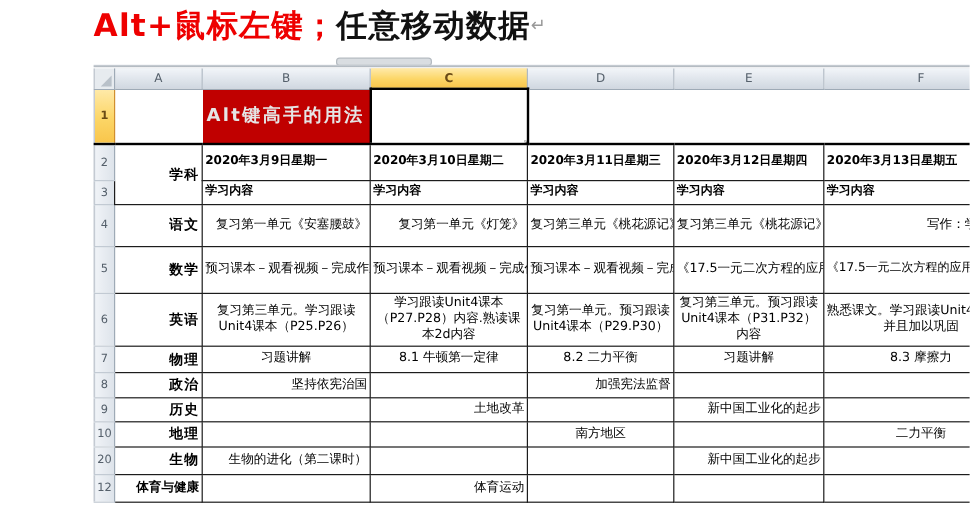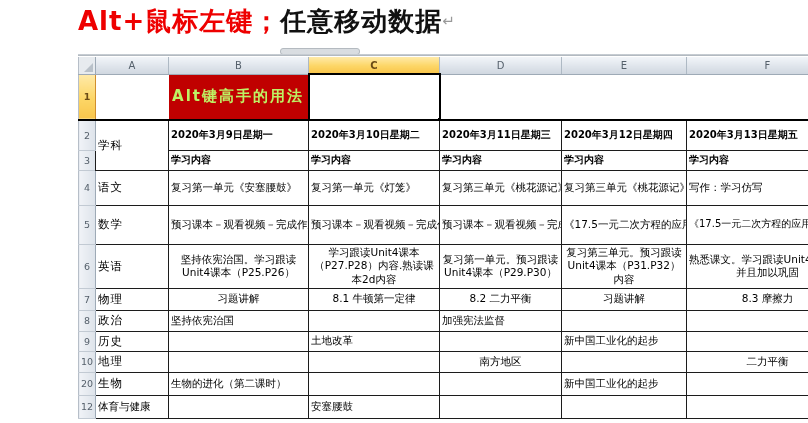--- a/index.html
+++ b/index.html
@@ -44,31 +44,31 @@
   td.rn {
     text-align:center; font-size:9.5px; color:#55606b;
     background:linear-gradient(to right,#f0f3f7,#dde3ea);
     border-right:1px solid #9eaab6; border-bottom:1px solid #c2cad3;
   }
   td.rn.sel { background:linear-gradient(#ffeaa9,#fcd667 55%,#f9c64c); color:#6a4b16; font-weight:bold;
     border-right:1px solid #d18f2e; }
   
   tr.r1 td { border-bottom:2px solid #000; }
   td.banner {
-    background:#C00000; color:#bef264; font-weight:bold; font-size:15px;
+    background:#C00000; color:#e5e5e5; font-weight:bold; font-size:15px;
     text-align:center; letter-spacing:2px;
   }
   td.c1sel { border:2px solid #000; position:relative; overflow:visible; }
   .fill-handle { position:absolute; right:-3px; bottom:-3px; width:5px; height:5px;
     background:#000; border:1px solid #fff; }
   
   td.tc { border:1px solid #1c1c1c; font-size:10.5px; color:#000; line-height:1.25; }
   td.hd { font-weight:bold; text-align:left; font-size:10px; }
-  td.subj { font-weight:normal; text-align:left; font-size:11.5px; letter-spacing:1px; }
-  td.lft { text-align:left; }
+  td.subj { font-weight:bold; text-align:right; font-size:11.5px; letter-spacing:1px; }
+  td.lft { text-align:right; }
   td.ctr { text-align:center; }
   td.clip { white-space:nowrap; }
   
   tr.h46 td{height:46px} tr.h30 td{height:30px} tr.h20 td{height:20px}
   tr.h35 td{height:35px} tr.h39 td{height:39px} tr.h44 td{height:44px}
   tr.h22 td{height:22px} tr.h21 td{height:21px} tr.h23 td{height:23px}
   
   .watermark {
     position:absolute; left:556px; top:383px; font-size:27px; font-weight:bold;
     color:#fff; letter-spacing:1px; white-space:nowrap;
@@ -160,21 +160,21 @@
       <td class="tc lft clip">预习课本－观看视频－完成作业</td>
       <td class="tc lft clip">预习课本－观看视频－完成作业</td>
       <td class="tc lft clip">预习课本－观看视频－完成作业</td>
       <td class="tc lft clip">《17.5一元二次方程的应用》</td>
       <td class="tc lft clip" style="font-size:10px">《17.5一元二次方程的应用》检测2。</td>
     </tr>
 
     <tr class="h44">
       <td class="rn">6</td>
       <td class="tc subj">英语</td>
-      <td class="tc ctr">坚持依宪治国。学习跟读Unit4课本（P25.P26）</td>
+      <td class="tc ctr">复习第三单元。学习跟读Unit4课本（P25.P26）</td>
       <td class="tc ctr">学习跟读Unit4课本（P27.P28）内容.熟读课本2d内容</td>
       <td class="tc ctr">复习第一单元。预习跟读Unit4课本（P29.P30）</td>
       <td class="tc ctr">复习第三单元。预习跟读Unit4课本（P31.P32）内容</td>
       <td class="tc ctr">熟悉课文。学习跟读Unit4内容2d并且加以巩固</td>
     </tr>
 
     <tr class="h22">
       <td class="rn">7</td>
       <td class="tc subj">物理</td>
       <td class="tc ctr">习题讲解</td>
@@ -221,21 +221,21 @@
       <td class="tc lft clip"></td>
       <td class="tc lft clip"></td>
       <td class="tc lft clip">新中国工业化的起步</td>
       <td class="tc lft clip"></td>
     </tr>
 
     <tr class="h23">
       <td class="rn">12</td>
       <td class="tc subj" style="font-size:10.5px;letter-spacing:0">体育与健康</td>
       <td class="tc lft clip"></td>
-      <td class="tc lft clip">安塞腰鼓</td>
+      <td class="tc lft clip">体育运动</td>
       <td class="tc lft clip"></td>
       <td class="tc lft clip"></td>
       <td class="tc lft clip"></td>
     </tr>
   </tbody>
     </table>
 
   <div class="ret-bottom">↵</div>
 
 </div>

